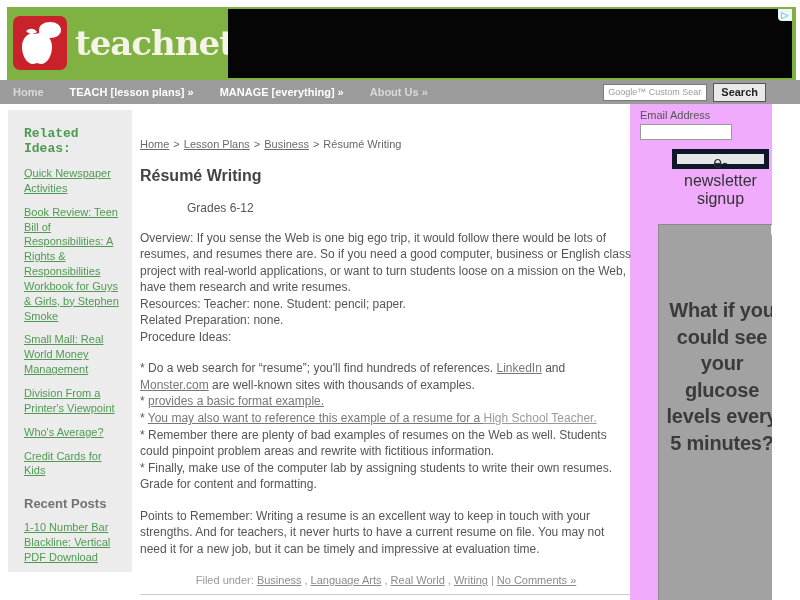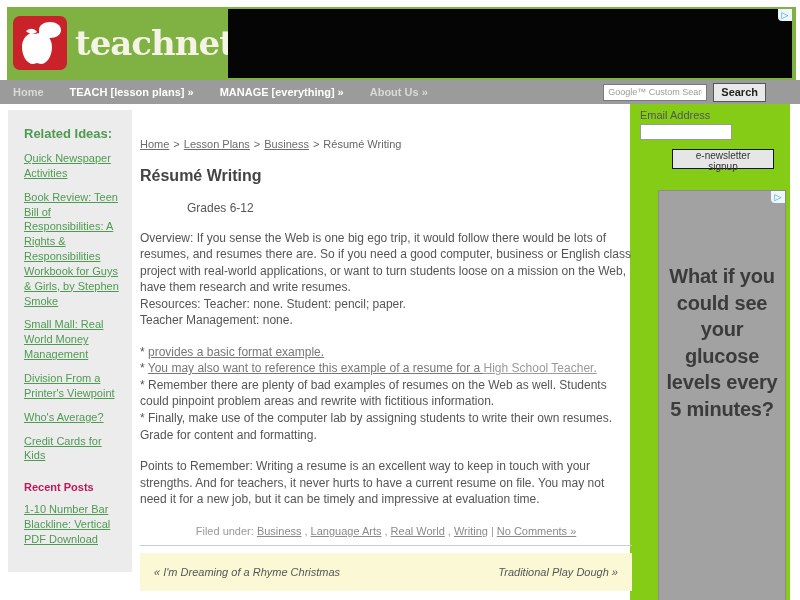--- a/index.html
+++ b/index.html
@@ -27,33 +27,33 @@
   #nav-search { margin-left:auto; width:104px; height:17px; border:1px solid #7a7a7a; background:#fff;
                 font-size:9px; color:#777; padding:0 4px; font-family:"Liberation Sans", sans-serif; }
   #nav-search::placeholder { color:#9a9a9a; font-size:9px; }
   #nav-search-btn { margin:0 34px 0 6px; height:19px; padding:0 7px; font-size:11px; font-weight:bold;
                     background:#e9e9e9; border:1px solid #555; color:#222; cursor:pointer;
                     font-family:"Liberation Sans", sans-serif; }
 
   
   #sidebar-left { position:absolute; left:8px; top:110px; width:124px; height:462px; background:#ececec;
                   padding:16px 8px 0 16px; overflow:hidden; }
-  .sb-heading-green { color:#4f9a52; font-size:13px; font-weight:bold; margin-bottom:10px; }
-  .sb-heading-gray  { color:#be185d; font-size:11px; font-weight:bold; margin:18px 0 9px 0; }
+  .sb-heading-green { color:#4f9a52; font-size:13px; font-weight:bold; margin-bottom:10px;font-family:Liberation Mono, monospace; }
+  .sb-heading-gray  { color:#737373; font-size:13px; font-weight:bold; margin:18px 0 9px 0; }
   .sb-link { display:block; color:#4f9a52; font-size:11px; line-height:1.35; text-decoration:underline;
              margin-bottom:9px; cursor:pointer; }
 
   
-  #sidebar-right { position:absolute; left:630px; top:104px; width:160px; height:496px; background:#84cc16;
+  #sidebar-right { position:absolute; left:630px; top:104px; width:142px; height:496px; background:#f0abfc;
                    overflow:hidden; }
   #email-label { font-size:11px; color:#555; margin:5px 0 3px 10px; }
   #email-input { display:block; margin-left:10px; width:92px; height:16px; border:1px solid #999; background:#fff;
                  font-size:11px; padding:0 3px; }
-  #newsletter-btn { margin:9px 16px 0 42px; height:20px; padding:0 7px; font-size:10px; color:#333;
-                    background:#e6e6e6; border:1px solid #0f172a; cursor:pointer;
+  #newsletter-btn { margin:9px 16px 0 42px; height:20px; padding:0 7px; font-size:16px; color:#333;
+                    background:#e6e6e6; border:5px solid #0f172a; cursor:pointer;
                     font-family:"Liberation Sans", sans-serif; }
   #side-ad { position:relative; margin:16px 0 0 28px; width:128px; height:436px; background:#a2a2a2;
              border:1px solid #8b8b8b; cursor:pointer; }
   #side-ad-text { margin-top:72px; padding:0 6px; text-align:center; color:#3b3b3b;
                   font-size:20px; line-height:1.33; font-weight:bold; letter-spacing:-0.2px; }
 
   
   #main { position:absolute; left:140px; top:110px; width:492px; height:490px; overflow:hidden;
           color:#555; font-size:12px; }
   #breadcrumb { margin-top:28px; font-size:11px; color:#666; }
@@ -136,24 +136,26 @@
     <div id="breadcrumb">
       <a>Home</a><span class="crumb-sep">&gt;</span><a>Lesson Plans</a><span class="crumb-sep">&gt;</span><a>Business</a><span class="crumb-sep">&gt;</span><span>Résumé Writing</span>
     </div>
 
     <div id="article-title">Résumé Writing</div>
     <div id="grades" class="para">Grades 6-12</div>
 
     <div id="overview-block">
       <div class="para">Overview: If you sense the Web is one big ego trip, it would follow there would be lots of resumes, and resumes there are. So if you need a good computer, business or English class project with real-world applications, or want to turn students loose on a mission on the Web, have them research and write resumes.</div>
       <div class="para">Resources: Teacher: none. Student: pencil; paper.</div>
-      <div class="para">Teacher Management: none.</div>
+      <div class="para">Related Preparation: none.</div>
+      <div class="para">Procedure Ideas:</div>
     </div>
 
     <div id="bullets-block">
+      <div class="para"><span>* Do a web search for “resume”; you'll find hundreds of references. </span><a class="clink">LinkedIn</a><span> and </span><a class="clink">Monster.com</a><span> are well-known sites with thousands of examples.</span></div>
       <div class="para"><span>* </span><a class="clink">provides a basic format example.</a></div>
       <div class="para"><span>* </span><a class="clink">You may also want to reference this example of a resume for a </a><a class="clink-lt">High School Teacher.</a></div>
       <div class="para">* Remember there are plenty of bad examples of resumes on the Web as well. Students could pinpoint problem areas and rewrite with fictitious information.</div>
       <div class="para">* Finally, make use of the computer lab by assigning students to write their own resumes. Grade for content and formatting.</div>
     </div>
 
     <div id="points-block" class="para">Points to Remember: Writing a resume is an excellent way to keep in touch with your strengths. And for teachers, it never hurts to have a current resume on file. You may not need it for a new job, but it can be timely and impressive at evaluation time.</div>
 
     <div id="filed">
       <span>Filed under:</span>

